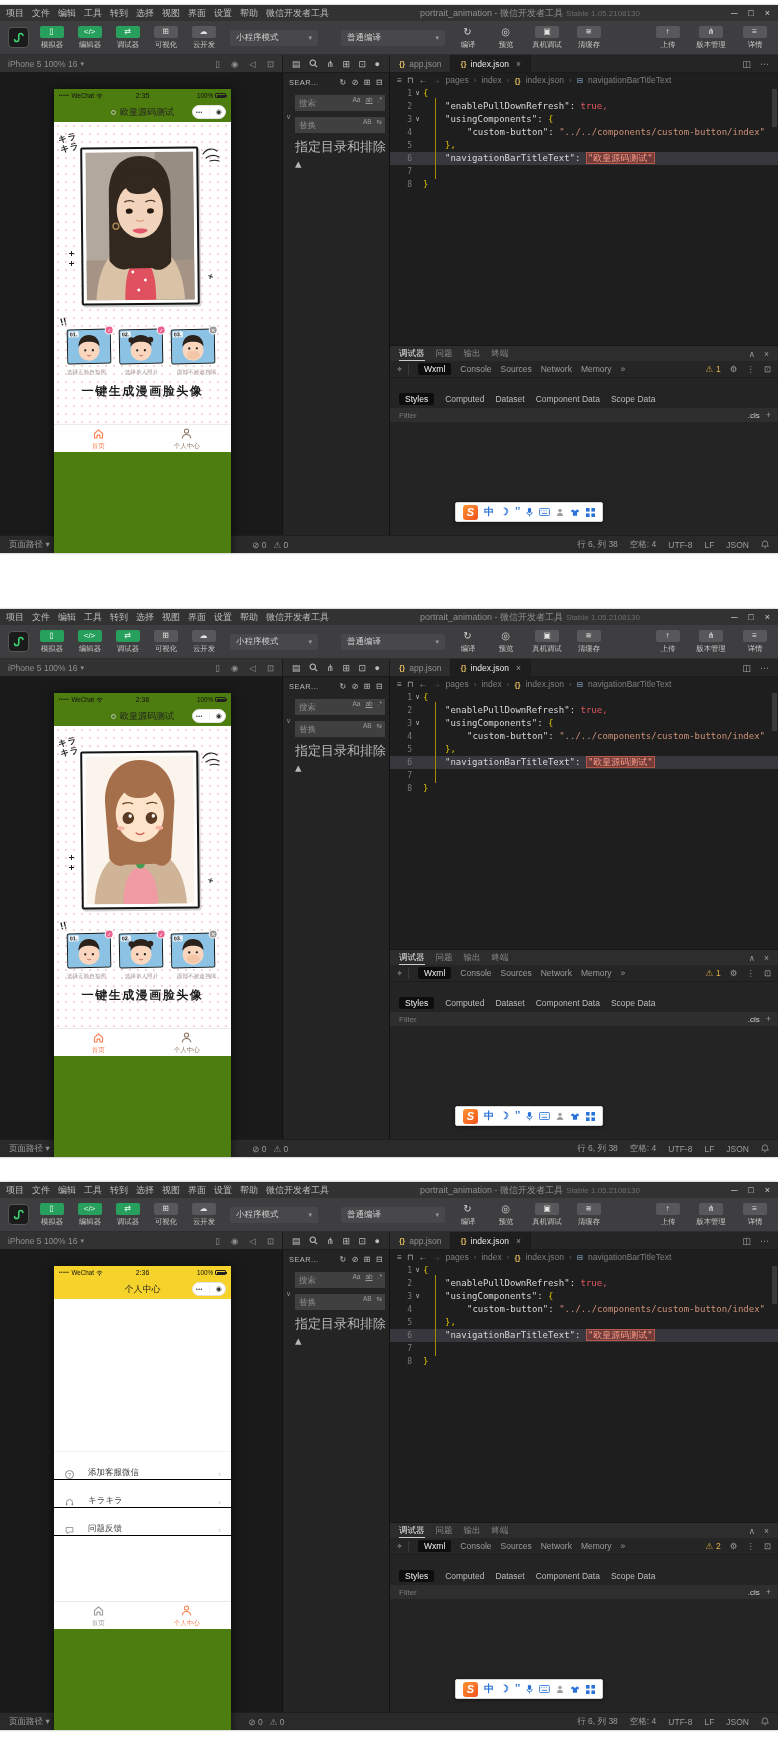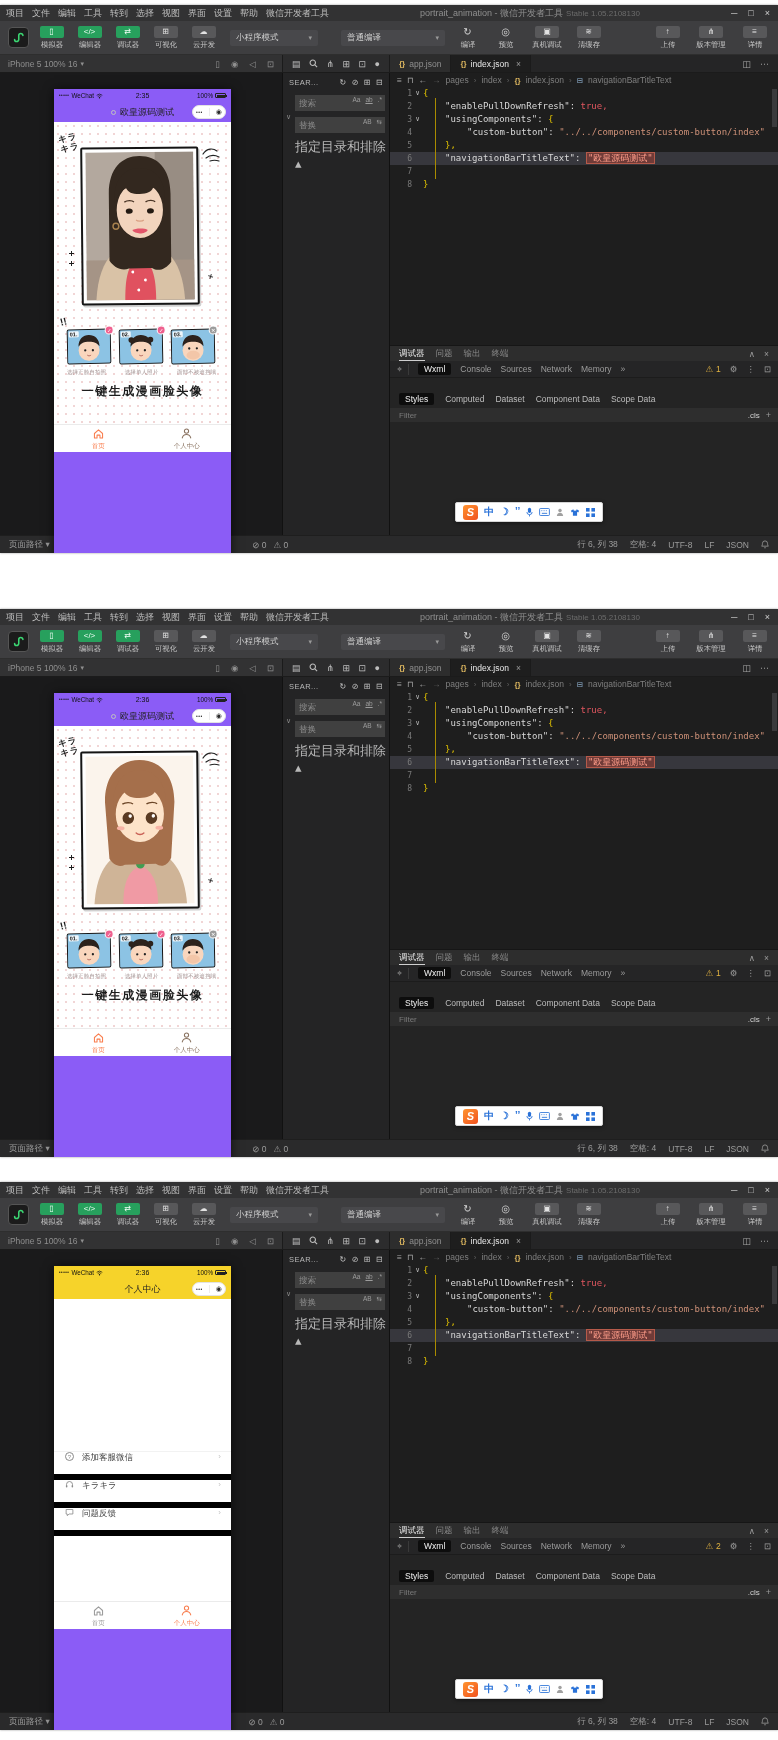--- a/index.html
+++ b/index.html
@@ -103,21 +103,21 @@
   .sbar{height:18px;background:#2a2a2b;border-top:1px solid #1e1e1e;display:flex;align-items:center;padding:0 9px;gap:7px;font-size:8.5px;color:#9c9c9c;white-space:nowrap}
   .sbar .vd{width:1px;height:10px;background:#454545}
   .sbar .rt{margin-left:auto;display:flex;gap:12px;align-items:center}
 
   
   .sogou{position:absolute;left:455px;top:497px;height:20px;display:flex;align-items:center;gap:6px;background:#fff;border:1px solid #d5d5d5;border-radius:2px;padding:0 7px;box-shadow:0 1px 4px rgba(0,0,0,.45)}
   .slogo{width:15px;height:15px;background:linear-gradient(140deg,#ff9430,#f0511e);border-radius:3px;color:#fff;font-weight:bold;font-style:italic;font-size:11px;line-height:15px;text-align:center}
   .sgi{color:#2a72d8;font-size:10px;font-weight:bold;line-height:1}
 
   
-  .phone{position:absolute;left:54px;top:16px;width:177px;height:470px;background:#8b5cf6;box-shadow:0 1px 10px rgba(0,0,0,.65);color:#111}
+  .phone{position:absolute;left:54px;top:16px;width:177px;height:470px;background:#4d7c0f;box-shadow:0 1px 10px rgba(0,0,0,.65);color:#111}
   .pstat{height:13px;position:relative;display:flex;align-items:center;justify-content:space-between;padding:0 5px;font-size:6.3px;color:#111}
   .pstat .mid{position:absolute;left:0;right:0;text-align:center;font-size:7px}
   .pstat .lft,.pstat .rgt{display:flex;align-items:center;gap:2px;z-index:1}
   .sigdots{font-size:4.5px;letter-spacing:.5px}
   .bat{width:11px;height:5px;border:1px solid #222;border-radius:1px;position:relative}
   .bat i{position:absolute;inset:.5px;background:#222}
   .bat:after{content:"";position:absolute;right:-2px;top:1px;width:1px;height:2px;background:#222}
   .pnav{height:20px;position:relative;display:flex;align-items:center;justify-content:center;font-size:9px;color:#222;gap:4px}
   .loadring{width:5px;height:5px;border:1px solid #c0c0c0;border-radius:50%}
   .capsule{position:absolute;right:5px;top:3px;width:34px;height:14px;border:1px solid #e3e3e3;border-radius:8px;background:#fff;display:flex;align-items:center;justify-content:space-around;color:#2b2b2b}
@@ -159,21 +159,21 @@
   
   .pp{background:#fff}
   .yblock{position:absolute;left:0;right:0;top:0;height:140px;background:#f6d32a;overflow:hidden}
   .ray{position:absolute;width:200px;height:1.5px;background:rgba(255,255,255,.5)}
   .ray.r1{left:-20px;top:48px;transform:rotate(-25deg)}
   .ray.r2{left:40px;top:110px;transform:rotate(-25deg)}
   .pav{position:absolute;left:50%;top:26px;transform:translateX(-50%);width:46px;height:46px;border-radius:50%;background:#2c2c2f;display:flex;flex-direction:column;align-items:center;justify-content:center;gap:1px;box-shadow:0 0 0 2px rgba(60,60,40,.35)}
   .avtxt{color:#3bd672;font-size:6.5px;font-weight:bold;font-style:italic}
   .pname{position:absolute;left:0;right:0;top:77px;text-align:center;font-size:9px;color:#3e3e40}
   .plist{position:absolute;left:0;right:0;top:152px;border-top:1px solid #f2f2f2}
-  .pli{height:28px;display:flex;align-items:flex-start;gap:7px;padding:0 10px;border-bottom:6px solid #000000;font-size:8.5px;color:#3f3f3f}
+  .pli{height:28px;display:flex;align-items:flex-end;gap:13px;padding:0 10px;border-bottom:1px solid #000000;font-size:8.5px;color:#3f3f3f}
   .pico{width:11px;display:flex;justify-content:center;color:#8a8a8a}
   .qic{width:9px;height:9px;border:1px solid #8a8a8a;border-radius:50%;font-size:6px;line-height:9px;text-align:center;color:#8a8a8a}
   .chev{margin-left:auto;color:#c4c4c4;font-size:8px}
 </style>
 </head>
 <body>
 
 <div id="panels">
     <div class="panel variant-home-photo">
 

